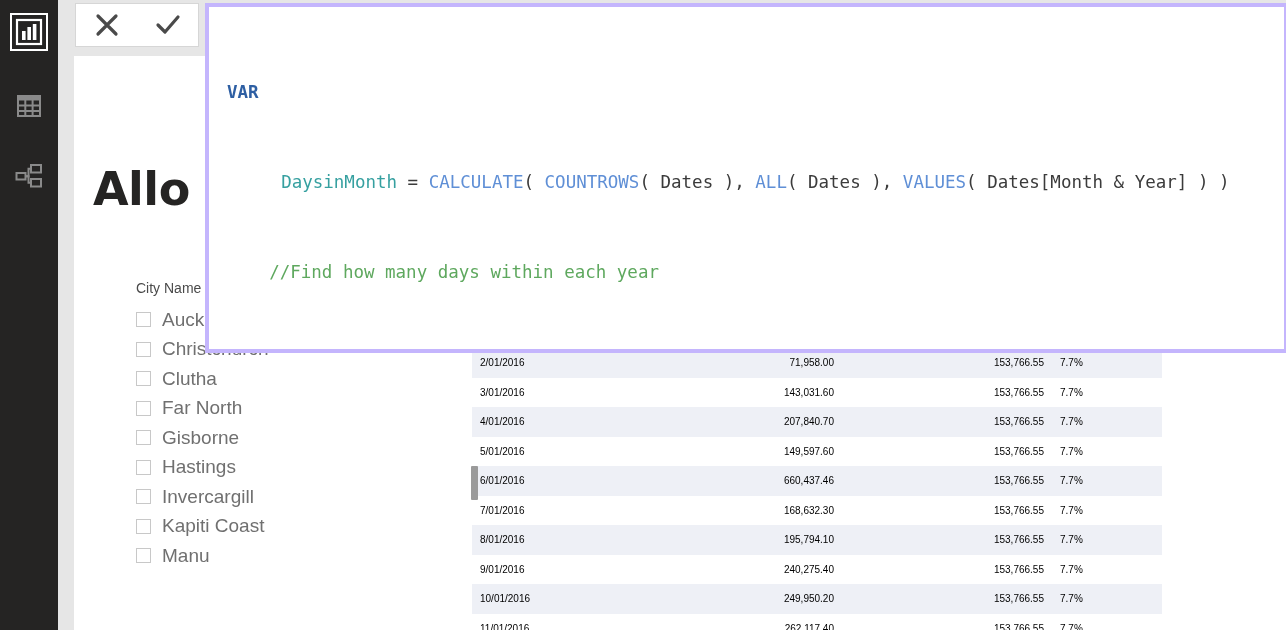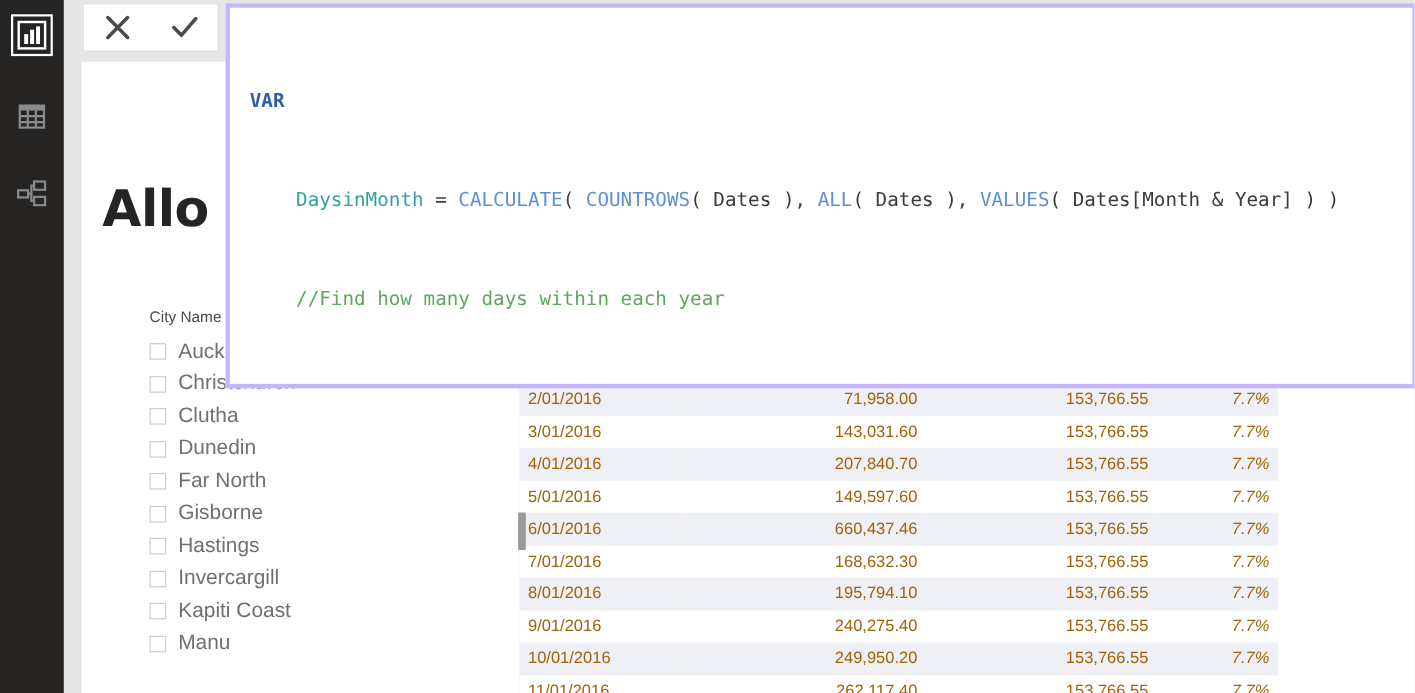--- a/index.html
+++ b/index.html
@@ -80,28 +80,28 @@
 
   
   .table-wrap {
     position: absolute; left: 472px; top: 348px; width: 690px; height: 282px;
     overflow: hidden; background: #ffffff;
   }
   .tbl { width: 690px; border-collapse: collapse; table-layout: fixed; }
   .tbl tr { height: 29.5px; }
   .tbl tr.alt td { background: #eef0f6; }
   .tbl td {
-    font-size: 15px; color: #a16207; padding: 0 8px;
+    font-size: 10px; color: #000000; padding: 0 8px;
     font-family: "Liberation Sans", sans-serif;
     white-space: nowrap; vertical-align: middle;
   }
   .c-date  { width: 150px; text-align: left;  padding-left: 24px; }
   .c-val   { width: 220px; text-align: right; padding-right: 42px; margin-top: 37px; }
   .c-budget{ width: 210px; text-align: right; padding-right: 34px; }
-  .c-pct   { width: 110px; text-align: right; padding-right: 18px; font-style: italic; }
+  .c-pct   { width: 110px; text-align: left; padding-right: 18px; }
   .tbl-topline {
     position: absolute; left: 472px; top: 347px; width: 690px; height: 1px;
     background: #d9d9d9;
   }
   .tbl-leftline {
     position: absolute; left: 472px; top: 348px; width: 1px; height: 282px;
     background: #e3e3e3;
   }
   .tbl-scroll-thumb {
     position: absolute; left: 471px; top: 466px; width: 7px; height: 34px;
@@ -116,21 +116,21 @@
   }
   .code {
     font-family: "DejaVu Sans Mono", monospace;
     font-size: 17.5px; line-height: 30px;
     padding: 10px 0 0 18px;
     white-space: pre; color: #333333;
   }
   .code .line { height: 30px; }
   .kw      { color: #2e5fa3; font-weight: 700; }
   .fn      { color: #5f8fd6; }
-  .varname { color: #36a0a0; }
+  .varname { color: #36a0a0; margin-left: 12px; }
   .cmt     { color: #5ea85e; }
   .tbln    { color: #3b3b3b; }
   .punct   { color: #3b3b3b; }
 </style>
 </head>
 <body>
 
 <div id="app">
 
   <div class="canvas-bg"></div>
@@ -184,24 +184,20 @@
       <li class="slicer-item">
         <span class="slicer-cb"></span>
         <span class="slicer-label">Christchurch</span>
       </li>
       <li class="slicer-item">
         <span class="slicer-cb"></span>
         <span class="slicer-label">Clutha</span>
       </li>
       <li class="slicer-item">
         <span class="slicer-cb"></span>
-        <span class="slicer-label">Dunedin</span>
-      </li>
-      <li class="slicer-item">
-        <span class="slicer-cb"></span>
         <span class="slicer-label">Far North</span>
       </li>
       <li class="slicer-item">
         <span class="slicer-cb"></span>
         <span class="slicer-label">Gisborne</span>
       </li>
       <li class="slicer-item">
         <span class="slicer-cb"></span>
         <span class="slicer-label">Hastings</span>
       </li>

